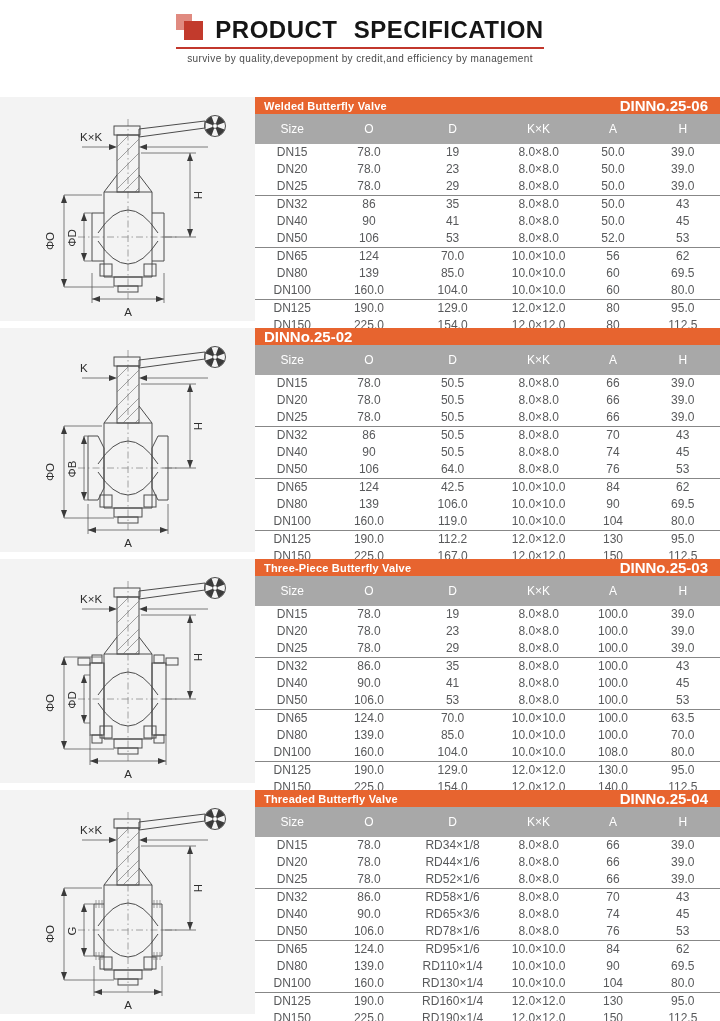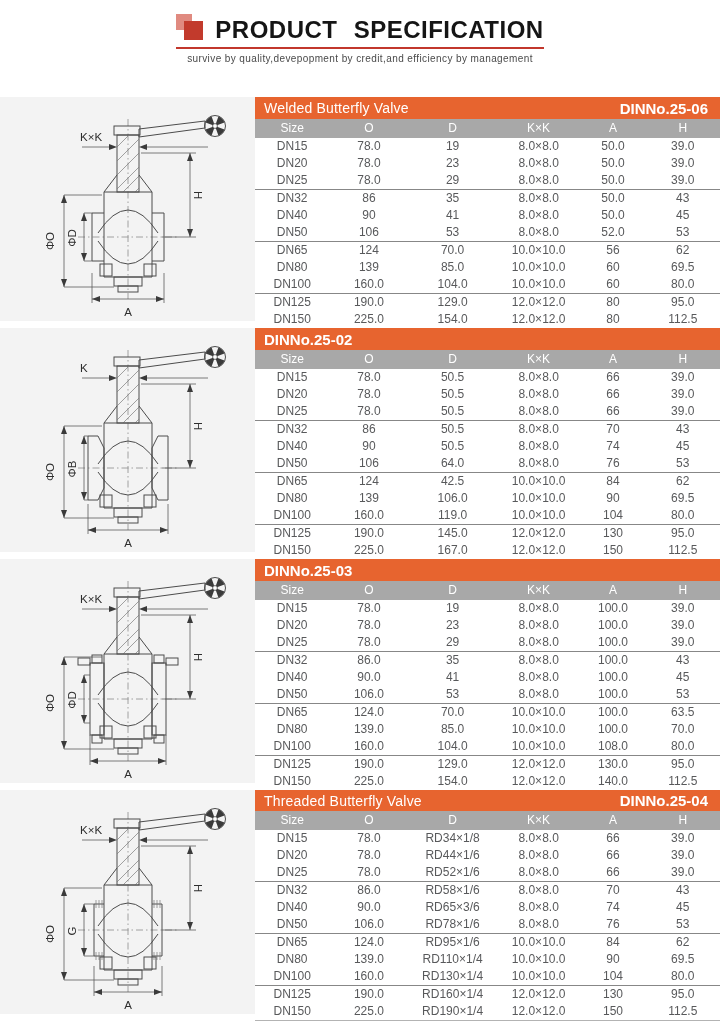--- a/index.html
+++ b/index.html
@@ -22,24 +22,24 @@
   .logo-back{position:absolute;left:0;top:2px;width:16px;height:16px;background:#e08a80;}
   .logo-front{position:absolute;left:8px;top:9px;width:19px;height:19px;background:#c23a2c;}
   .page-title{font-size:24px;font-weight:bold;color:#151515;letter-spacing:.5px;word-spacing:9px;white-space:nowrap;line-height:1;}
   .tagline{margin-top:4px;font-size:10px;color:#4a4a4a;letter-spacing:.4px;}
   
   .valve-section{display:flex;height:231px;}
   .drawing-panel{width:255px;height:224px;background:var(--panel);flex:none;}
   .drawing-panel svg{display:block;width:255px;height:224px;}
   .table-wrap{flex:1;display:flex;flex-direction:column;}
   .table-title{height:27px;background:var(--orange);color:#fff;display:flex;align-items:center;justify-content:space-between;padding:0 12px 0 9px;}
-  .valve-name{font-size:14px;font-weight:normal;letter-spacing:.2px;}
+  .valve-name{font-size:11px;font-weight:bold;letter-spacing:.2px;}
   .din{display:flex;gap:0;font-size:15px;font-weight:bold;}
   table.spec-table{width:100%;border-collapse:collapse;table-layout:fixed;}
-  .spec-table thead th{background:var(--colhead);color:#fff;font-weight:normal;font-size:12px;height:19px;line-height:17px;text-align:center;}
+  .spec-table thead th{background:var(--colhead);color:#fff;font-weight:normal;font-size:12px;height:30px;line-height:17px;text-align:center;}
   .spec-table tbody td{font-size:12px;color:var(--rowtext);text-align:center;height:17px;line-height:17px;white-space:nowrap;}
   .spec-table tr.group-end td{border-bottom:1px solid #878787;}
   .valve-section:last-child .spec-table tr.last-row td{border-bottom:1px solid #b3b3b3;}
   .spec-table th:nth-child(1),.spec-table td:nth-child(1){width:16%;}
   .spec-table th:nth-child(2),.spec-table td:nth-child(2){width:17%;}
   .spec-table th:nth-child(3),.spec-table td:nth-child(3){width:19%;}
   .spec-table th:nth-child(4),.spec-table td:nth-child(4){width:18%;}
   .spec-table th:nth-child(5),.spec-table td:nth-child(5){width:14%;}
   .spec-table th:nth-child(6),.spec-table td:nth-child(6){width:16%;}
   
@@ -350,21 +350,21 @@
               <td>DN100</td>
               <td>160.0</td>
               <td>119.0</td>
               <td>10.0×10.0</td>
               <td>104</td>
               <td>80.0</td>
             </tr>
             <tr>
               <td>DN125</td>
               <td>190.0</td>
-              <td>145.0</td>
+              <td>112.2</td>
               <td>12.0×12.0</td>
               <td>130</td>
               <td>95.0</td>
             </tr>
             <tr class="last-row">
               <td>DN150</td>
               <td>225.0</td>
               <td>167.0</td>
               <td>12.0×12.0</td>
               <td>150</td>
@@ -419,20 +419,21 @@
   <polygon class="af" points="84,164 81,156 87,156"></polygon>
   <text class="t" x="76" y="141" text-anchor="middle" transform="rotate(-90 76 141)">ΦD</text>
   <path class="dim" d="M90,176 L90,206 M166,176 L166,206 M90,202 L166,202"></path>
   <polygon class="af" points="90,202 98,199 98,205"></polygon>
   <polygon class="af" points="166,202 158,199 158,205"></polygon>
   <text class="t" x="128" y="219" text-anchor="middle">A</text>
 </svg>
       </div>
     <div class="table-wrap">
       <div class="table-title">
+        <span class="valve-name">Three-Piece Butterfly Valve</span>
         <span class="din">
           <span>DIN</span>
           <span>No.25-03</span>
         </span>
       </div>
       <table class="spec-table">
         <thead>
             <tr>
               <th>Size</th>
               <th>O</th>

